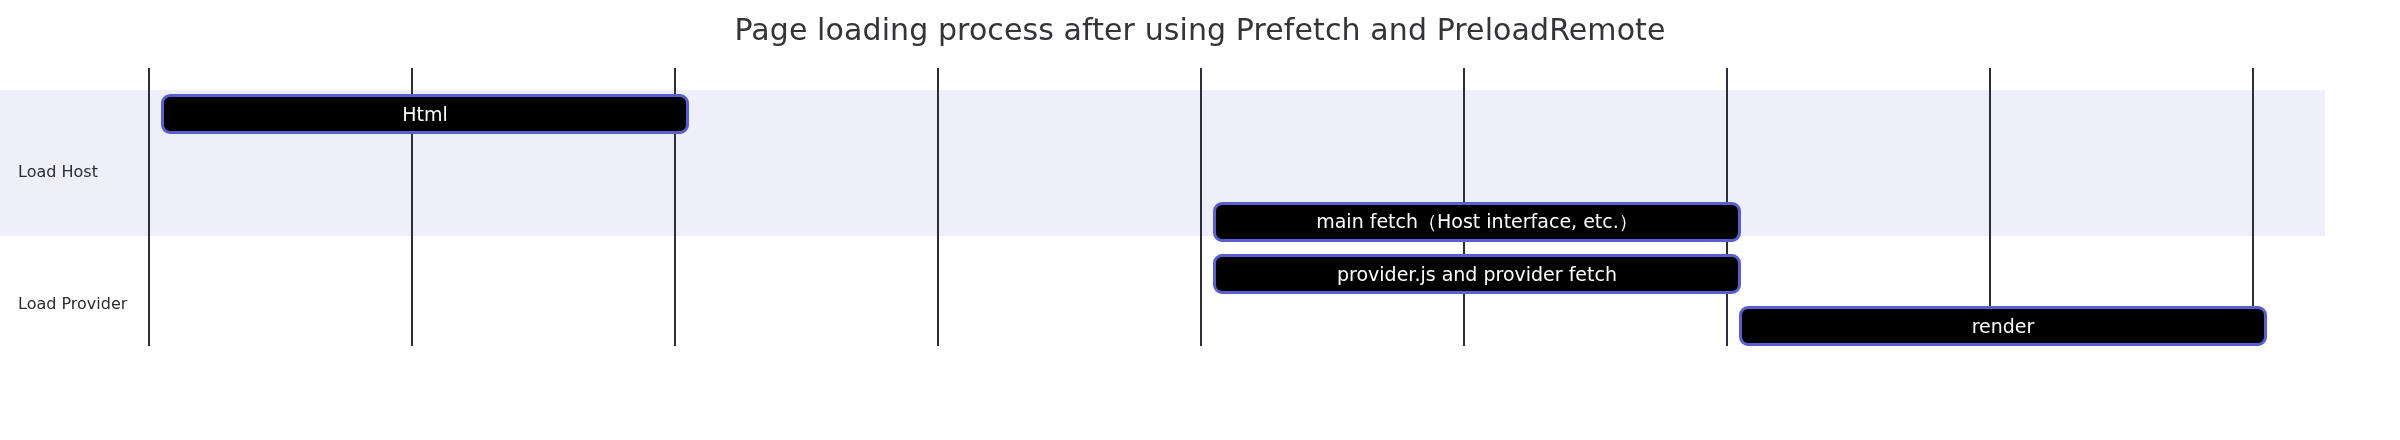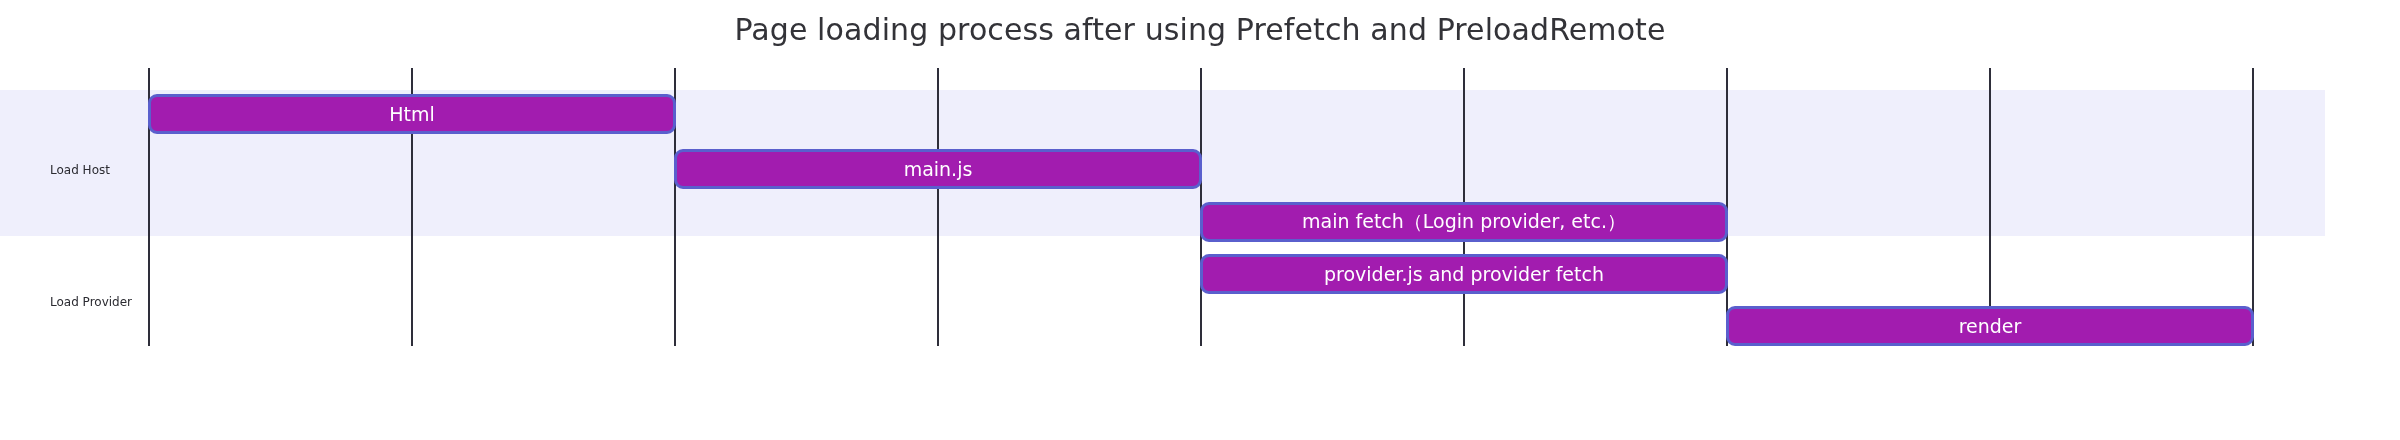--- a/index.html
+++ b/index.html
@@ -63,42 +63,42 @@
     top: 0;
     width: 2px;
     height: 278px;
     background: #2e2e3a;
   }
 
   
   .row-label {
     position: absolute;
     left: 18px;
-    font-size: 12px;
+    font-size: 16px;
     color: #2b2b31;
     white-space: nowrap;
     line-height: 1;
-    margin-left: 32px;
   }
 
   
   .bar {
     position: absolute;
     height: 40px;
     box-sizing: border-box;
-    background: #a21caf;
+    background: #000000;
     border: 3px solid #5a5fcd;
     border-radius: 9px;
     display: flex;
     align-items: center;
     justify-content: center;
     color: #ffffff;
     font-size: 19px;
     white-space: nowrap;
     overflow: hidden;
+    margin-left: 13px;
   }
 </style>
 </head>
 <body>
 
 <div class="chart">
 
   <div class="chart-title">Page loading process after using Prefetch and PreloadRemote</div>
 
   <div class="plot">
@@ -113,22 +113,21 @@
     <div class="gridline" style="left:1463px;"></div>
     <div class="gridline" style="left:1726px;"></div>
     <div class="gridline" style="left:1989px;"></div>
     <div class="gridline" style="left:2252px;"></div>
 
     <div class="row-label" style="top:96px;">Load Host</div>
     <div class="row-label" style="top:228px;">Load Provider</div>
 
     <div class="bar" style="left:148px; top:26px; width:528px;">Html</div>
 
-    <div class="bar" style="left:674px; top:81px; width:528px;">main.js</div>
 
-    <div class="bar" style="left:1200px; top:134px; width:528px;">main fetch（Login provider, etc.）</div>
+    <div class="bar" style="left:1200px; top:134px; width:528px;">main fetch（Host interface, etc.）</div>
 
     <div class="bar" style="left:1200px; top:186px; width:528px;">provider.js and provider fetch</div>
 
     <div class="bar" style="left:1726px; top:238px; width:528px;text-align:right;">render</div>
 
   </div>
 </div>
 
 </body></html>

